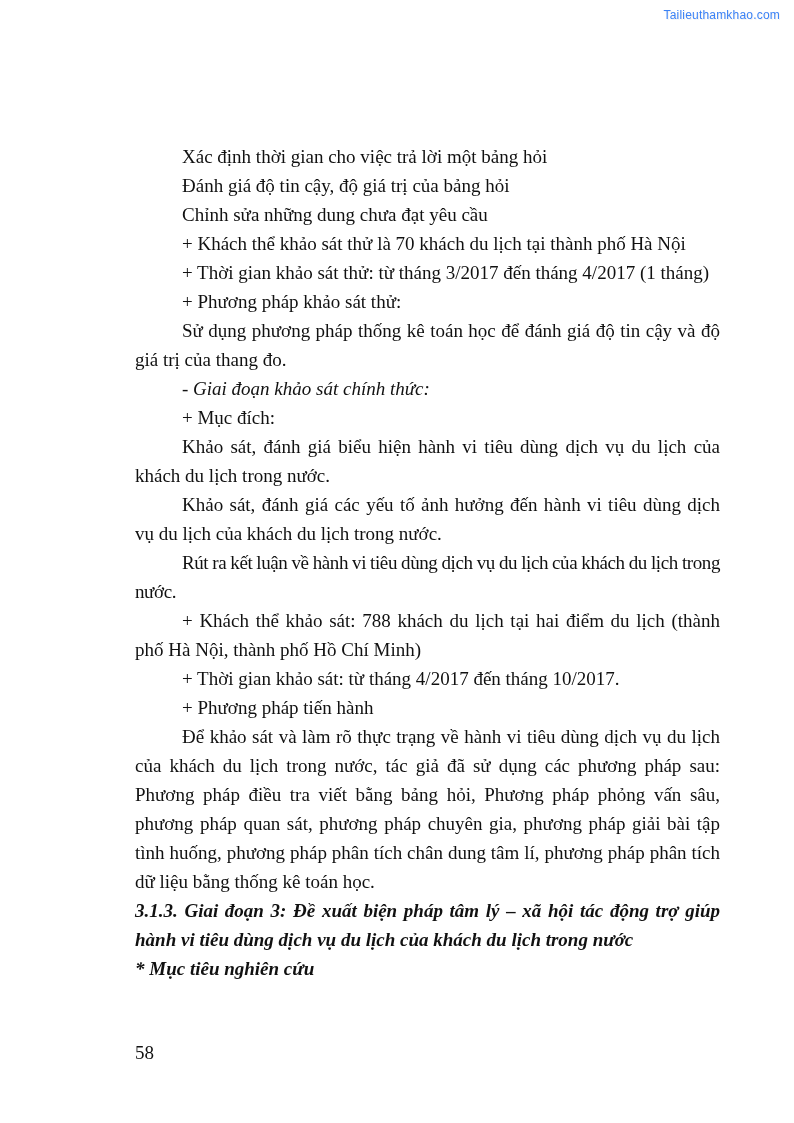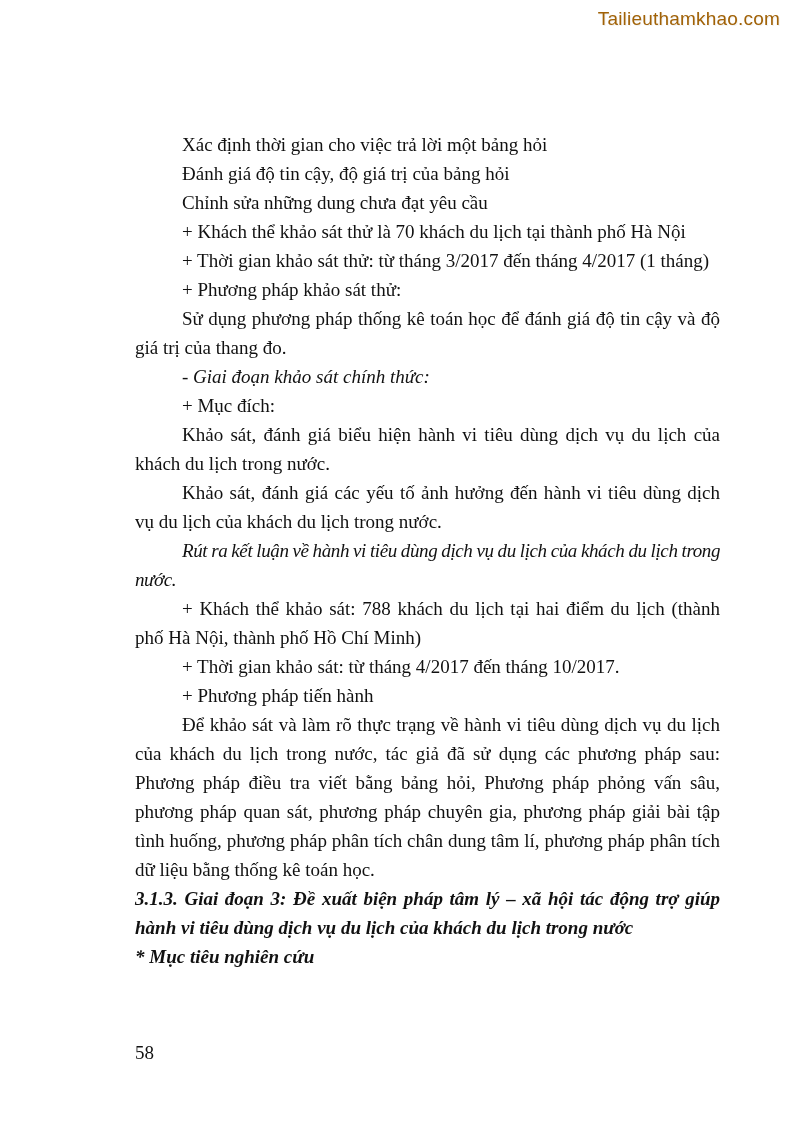--- a/index.html
+++ b/index.html
@@ -14,43 +14,43 @@
     background: #ffffff;
     overflow: hidden;
     font-family: "Liberation Serif", "DejaVu Serif", serif;
     color: #111111;
   }
   .watermark {
     position: absolute;
     top: 8px;
     right: 14px;
     font-family: "Liberation Sans", "DejaVu Sans", sans-serif;
-    font-size: 19px;
-    color: #a16207;
+    font-size: 12px;
+    color: #3b82f6;
     text-shadow: 1px 1px 0 #f2f2f2;
     letter-spacing: 0.2px;
   }
   .doc-body {
     position: absolute;
     left: 135px;
-    top: 130px;
+    top: 142px;
     width: 585px;
     font-size: 19px;
     line-height: 29px;
     text-align: justify;
   }
   .doc-body p {
     margin: 0;
     padding: 0;
   }
   p.indent { text-indent: 47px; }
   p.noindent { text-indent: 0; }
   p.italic { font-style: italic; }
   p.bold-italic { font-weight: bold; font-style: italic; }
-  p.tight { letter-spacing: -0.4px; word-spacing: -1.2px; font-style: italic; }
+  p.tight { letter-spacing: -0.4px; word-spacing: -1.2px; }
   .page-number {
     position: absolute;
     left: 135px;
     top: 1038px;
     width: 585px;
     text-align: left;
     font-size: 19px;
     line-height: 29px;
   }
 </style>

